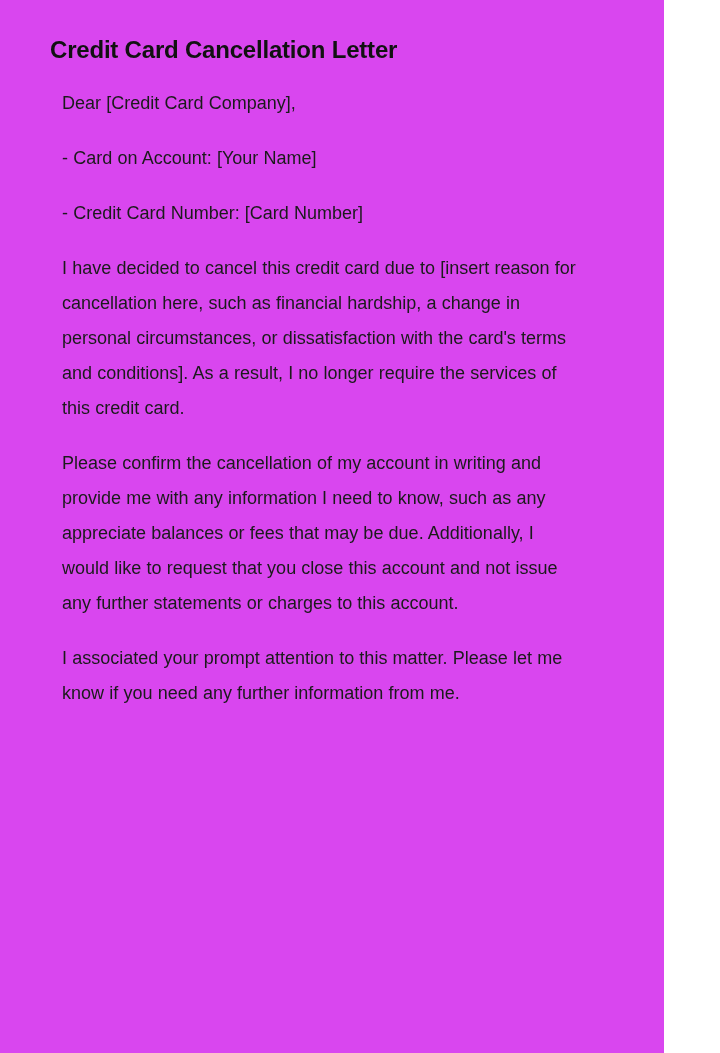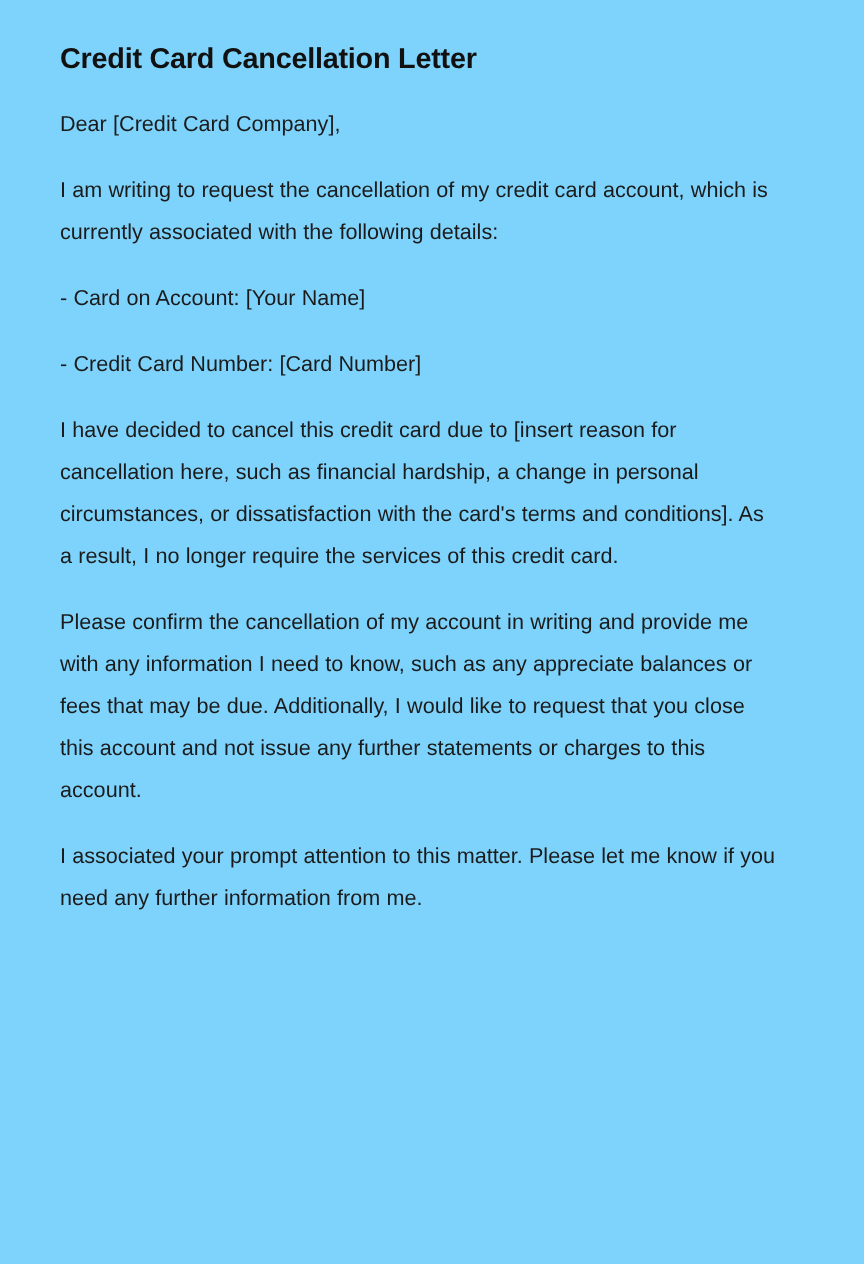--- a/index.html
+++ b/index.html
@@ -11,24 +11,24 @@
 
   body {
     width: 720px;
     min-height: 1053px;
     font-family: "Liberation Sans", sans-serif;
     color: #1b1b1b;
     -webkit-font-smoothing: antialiased;
   }
 
   .page {
-    width: 720px;
+    width: 664px;
     min-height: 1053px;
     box-sizing: border-box;
-    background: #7dd3fc;
+    background: #d946ef;
     padding: 0;
   }
 
   .letter {
     box-sizing: border-box;
     padding-left: 50px;
     padding-right: 70px;
     padding-top: 34px;
     padding-bottom: 60px;
   }
@@ -37,21 +37,21 @@
     font-size: 24px;
     font-weight: bold;
     line-height: 32px;
     letter-spacing: -0.2px;
     color: #111111;
     margin: 0 0 20px 0;
     font-family: "Liberation Sans", sans-serif;
   }
 
   .letter-body {
-    margin: 0;
+    margin: 12px;
   }
 
   .para {
     font-size: 18px;
     line-height: 35px;
     color: #1b1b1b;
     margin: 0 0 20px 0;
     font-weight: normal;
     max-width: 600px;
     word-spacing: 0.2px;
@@ -70,21 +70,20 @@
 
 <div class="page">
   <article class="letter">
 
     <h1 class="letter-title">Credit Card Cancellation Letter</h1>
 
     <div class="letter-body">
 
       <p class="para">Dear [Credit Card Company],</p>
 
-      <p class="para">I am writing to request the cancellation of my credit card account, which is currently associated with the following details:</p>
 
       <p class="para detail-line">- Card on Account: [Your Name]</p>
 
       <p class="para detail-line">- Credit Card Number: [Card Number]</p>
 
 
       <p class="para">I have decided to cancel this credit card due to [insert reason for cancellation here, such as financial hardship, a change in personal circumstances, or dissatisfaction with the card's terms and conditions]. As a result, I no longer require the services of this credit card.</p>
 
       <p class="para">Please confirm the cancellation of my account in writing and provide me with any information I need to know, such as any appreciate balances or fees that may be due. Additionally, I would like to request that you close this account and not issue any further statements or charges to this account.</p>
 

